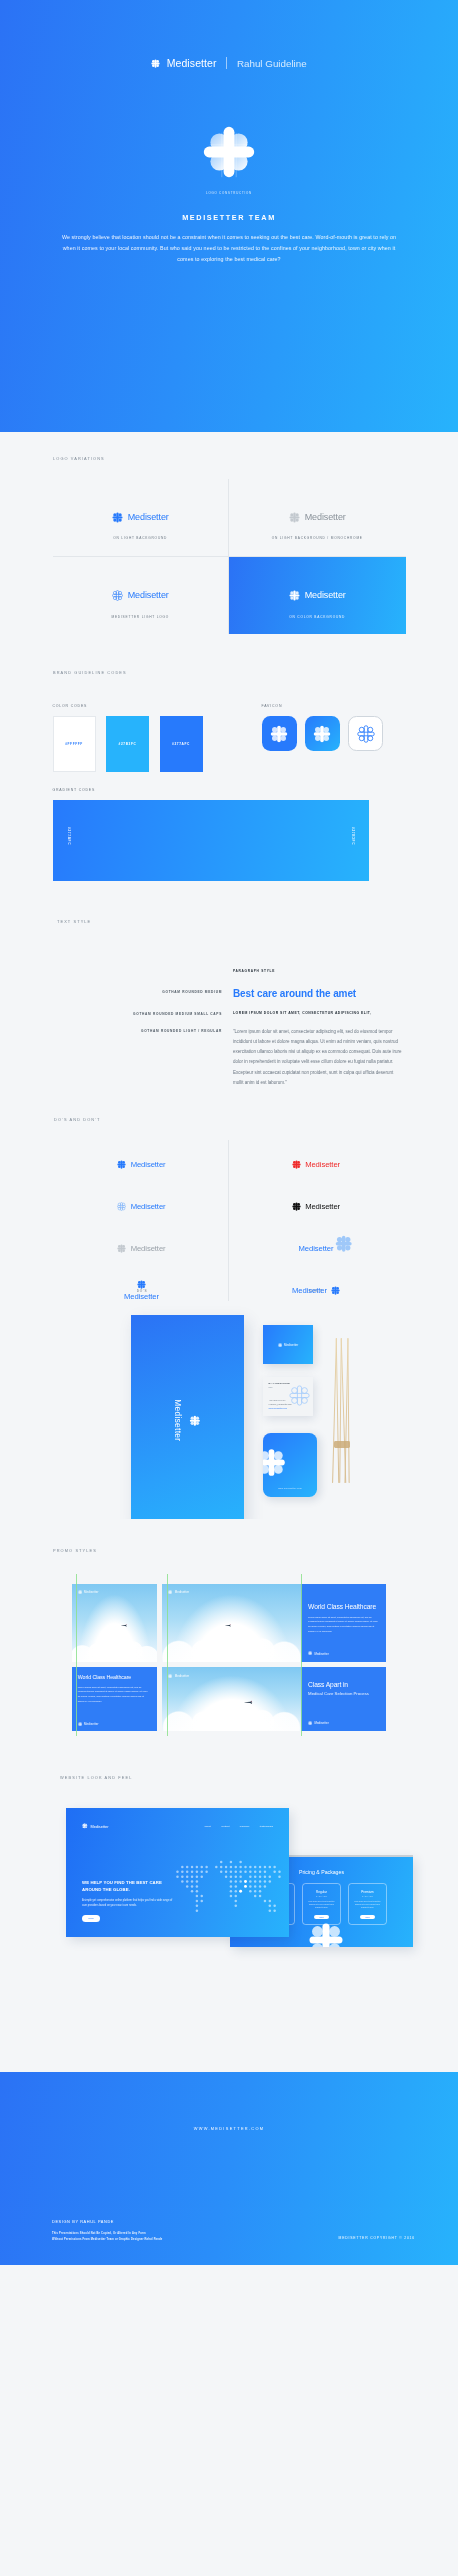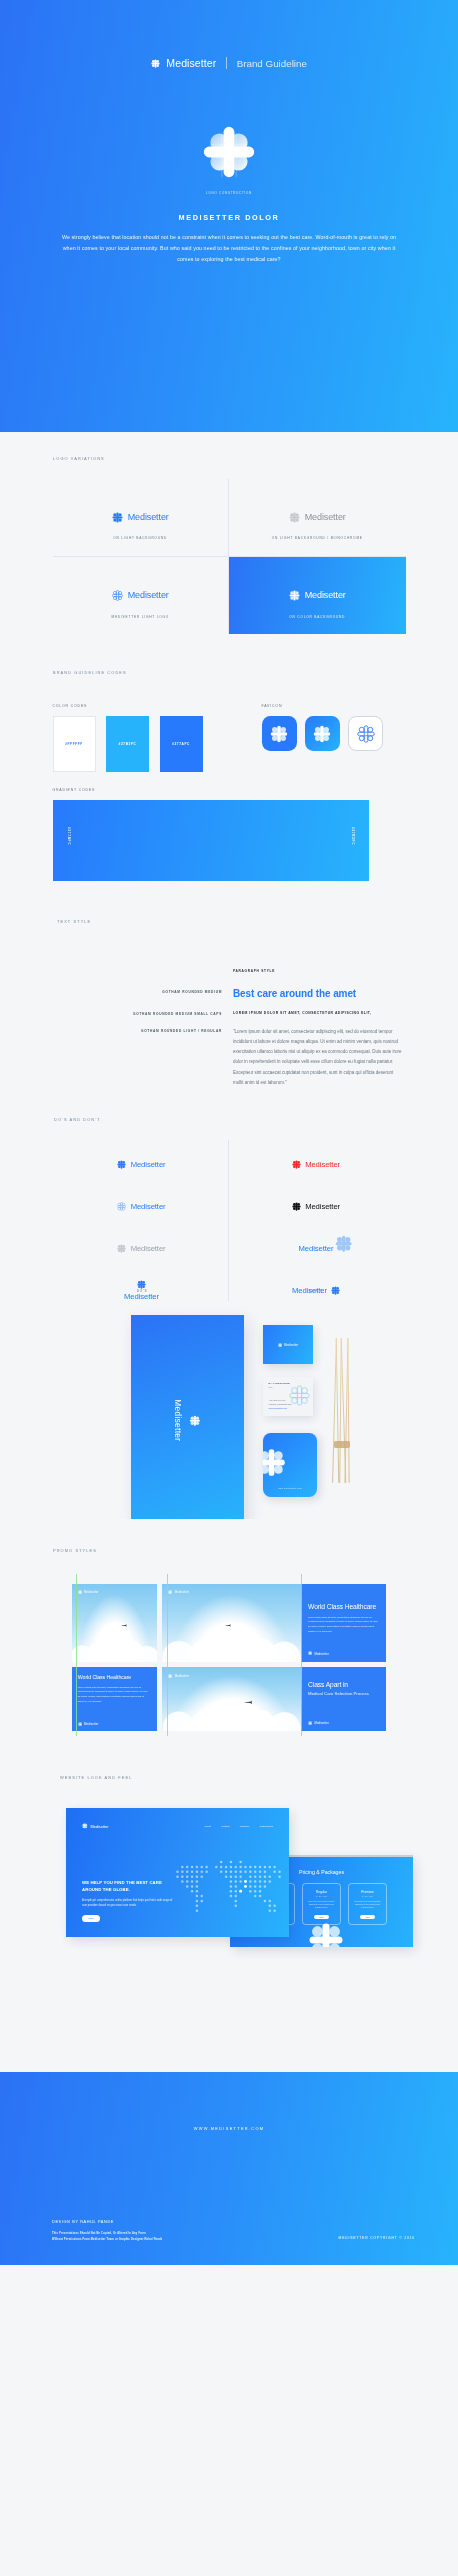--- a/index.html
+++ b/index.html
@@ -325,21 +325,21 @@
             <rect x="1" y="9.6" width="22" height="4.8" rx="2.4"></rect>
             <circle cx="6.3" cy="6.3" r="3.6"></circle>
               <circle cx="17.7" cy="6.3" r="3.6"></circle>
             <circle cx="6.3" cy="17.7" r="3.6"></circle>
               <circle cx="17.7" cy="17.7" r="3.6"></circle>
           </g>
         </svg>
       </span>
       <span class="wordmark">Medisetter</span>
       <span class="divider"></span>
-      <span class="sub">Brand Guideline</span>
+      <span class="sub">Rahul Guideline</span>
     </div>
 
     <div class="logo-construction">
       <div class="construct-wrap">
         <svg width="60" height="60" viewBox="0 0 100 100">
           <defs>
             <linearGradient id="pet" x1="0" y1="0" x2="1" y2="1">
               <stop offset="0%" stop-color="#ffffff" stop-opacity="0.55"></stop>
               <stop offset="100%" stop-color="#ffffff" stop-opacity="1"></stop>
             </linearGradient>
@@ -359,21 +359,21 @@
           </g>
           <g fill="#ffffff">
             <rect x="41" y="8" width="18" height="84" rx="9"></rect>
             <rect x="8" y="41" width="84" height="18" rx="9"></rect>
           </g>
         </svg>
       </div>
       <div class="lc-label">LOGO CONSTRUCTION</div>
     </div>
 
-    <div class="team-title">MEDISETTER DOLOR</div>
+    <div class="team-title">MEDISETTER TEAM</div>
     <div class="team-copy">We strongly believe that location should not be a constraint when it comes to seeking out the best care. Word-of-mouth is great to rely on when it comes to your local community. But who said you need to be restricted to the confines of your neighborhood, town or city when it comes to exploring the best medical care?</div>
   </section>
 
   <section class="section logovar">
     <div class="sec-label">LOGO VARIATIONS</div>
 
     <div class="lv-grid">
 
       <div class="lv-cell c1">
         <div class="lv-lock">

